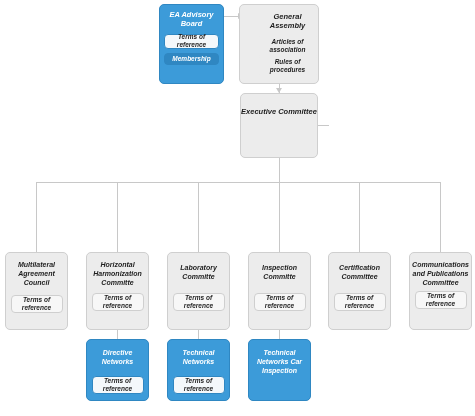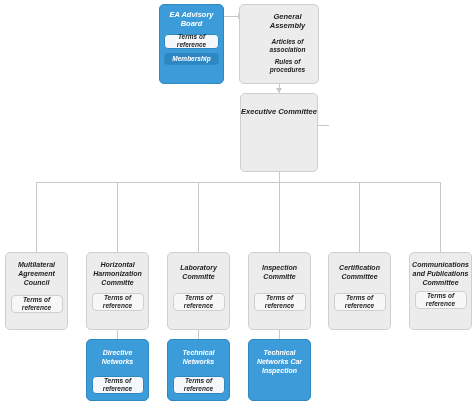--- a/index.html
+++ b/index.html
@@ -121,21 +121,21 @@
     <div class="sub" style="font-size:6.5px; width:55px; height:15px; margin-top:5px;">Terms of reference</div>
     <div class="sub dark" style="font-size:6.5px; width:55px; height:12px; margin-top:4px;">Membership</div>
   </div>
 
   <div class="box grey" style="left:239px; top:4px; width:80px; height:80px; padding:7px 6px 0 23px;">
     <div class="box-title" style="font-size:7.5px;">General Assembly</div>
     <div class="sub" style="font-size:6.5px; width:60px; height:20px; margin-top:5px; background:#ececec; border:none;">Articles of association</div>
     <div class="sub" style="font-size:6.5px; width:60px; height:18px; margin-top:1px; background:#ececec; border:none;">Rules of procedures</div>
   </div>
 
-  <div class="box grey" style="left:240px; top:93px; width:78px; height:79px; justify-content:flex-start; padding-top:13px;">
+  <div class="box grey" style="left:240px; top:93px; width:78px; height:65px; justify-content:flex-start; padding-top:13px;">
     <div class="box-title" style="font-size:7.5px;">Executive Committee</div>
   </div>
 
 
   <div class="box grey" style="left:5px; top:252px; width:63px; height:78px; padding:8px 4px 0 4px;">
     <div class="box-title" style="font-size:7px;">Multilateral Agreement Council</div>
     <div class="sub" style="font-size:6.5px; width:52px; height:18px; margin-top:8px;">Terms of reference</div>
   </div>
 
   <div class="box grey" style="left:86px; top:252px; width:63px; height:78px; padding:8px 4px 0 4px;">

